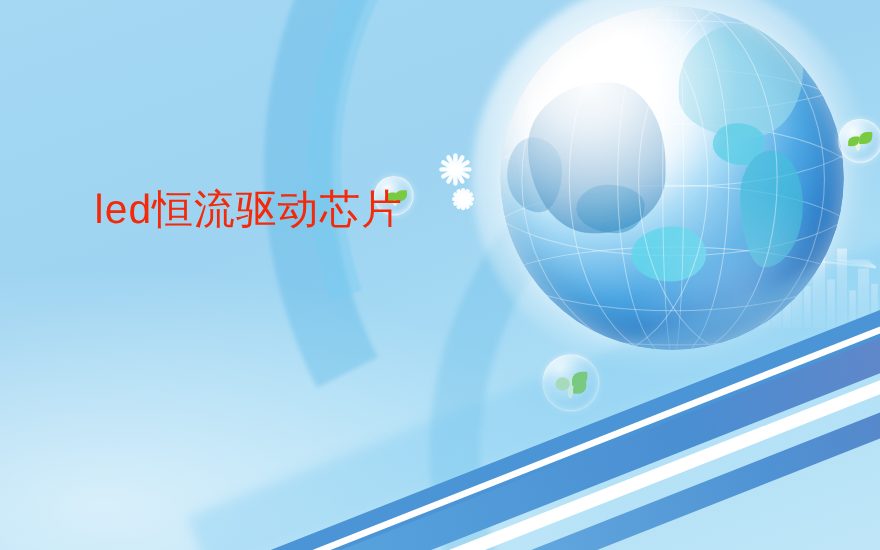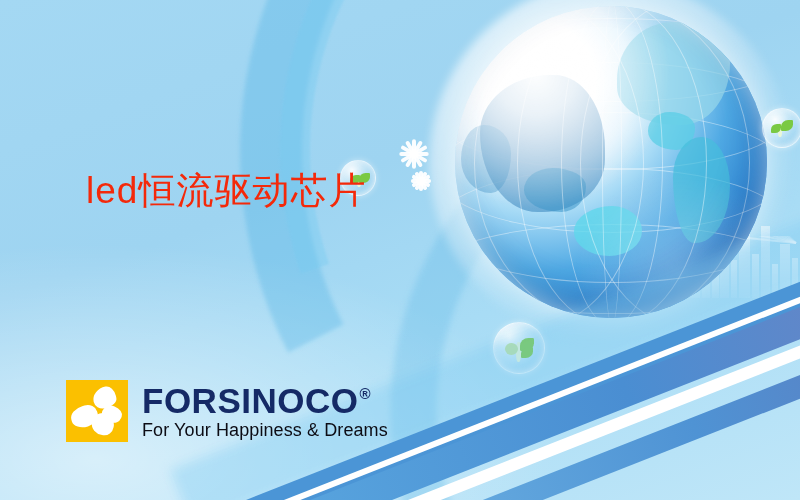--- a/index.html
+++ b/index.html
@@ -496,29 +496,14 @@
     <div class="band band-2"></div>
     <div class="band band-3"></div>
     <div class="band band-4"></div>
     <div class="band band-5"></div>
   </div>
 
   <div class="headline">
     <span class="line-1">led恒流驱动芯片</span>
   </div>
 
-  <div class="logo">
-    <div class="logo-mark">
-      <span class="petal p1"></span>
-      <span class="petal p2"></span>
-      <span class="petal p3"></span>
-      <span class="petal p4"></span>
-    </div>
-    <div class="logo-text">
-      <div class="logo-name">
-        <span>FORSINOCO</span>
-        <span class="logo-reg">®</span>
-      </div>
-      <div class="logo-tagline">For Your Happiness &amp; Dreams</div>
-    </div>
-  </div>
 
 </div>
 
 </body></html>

